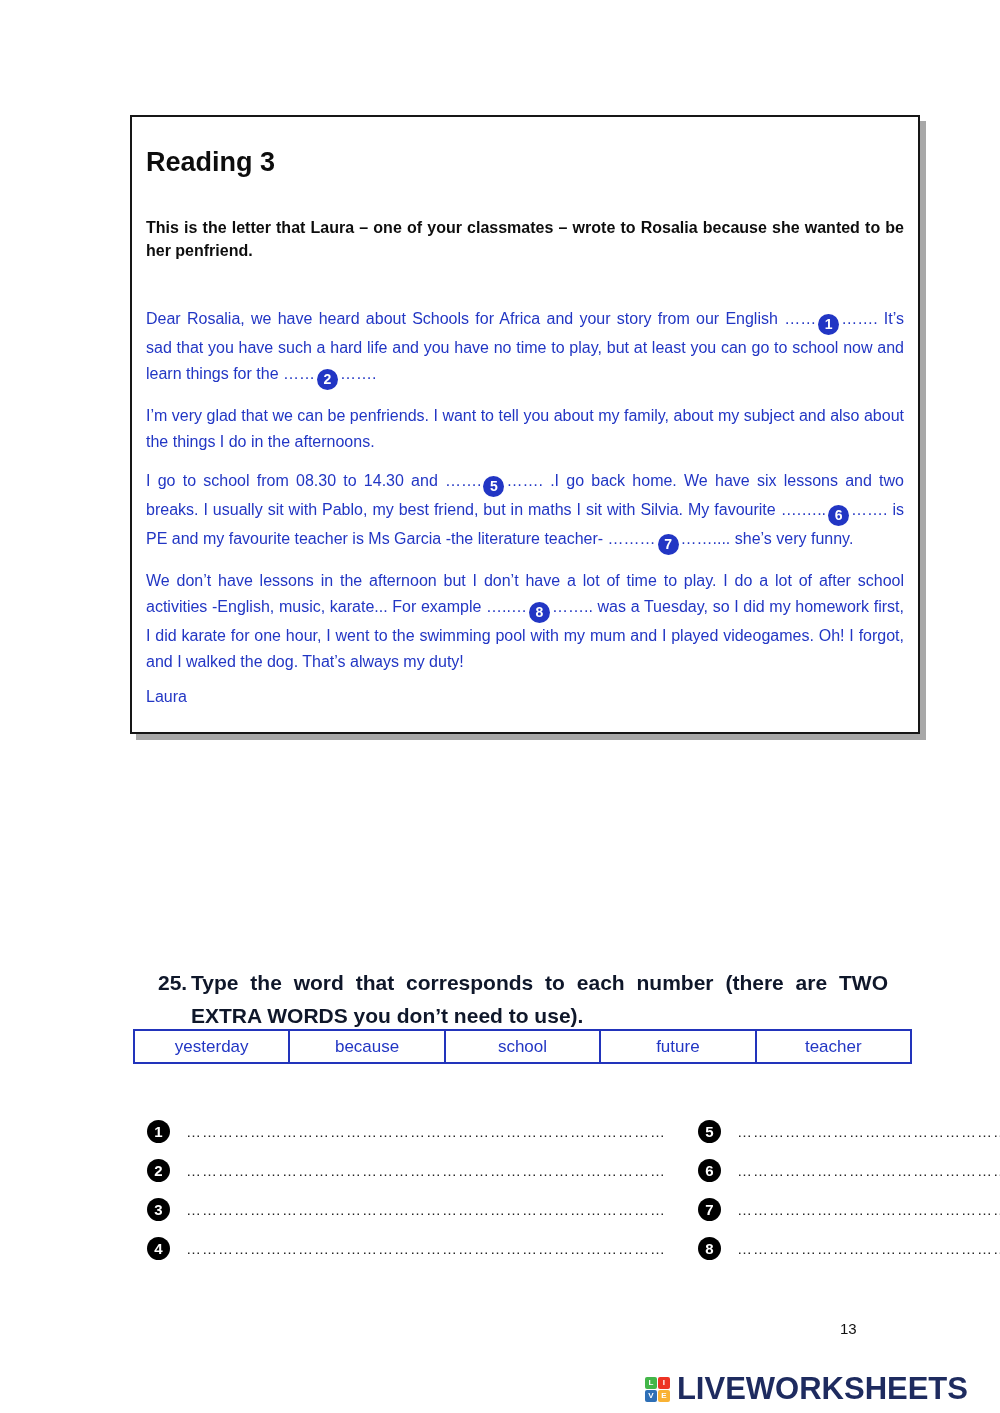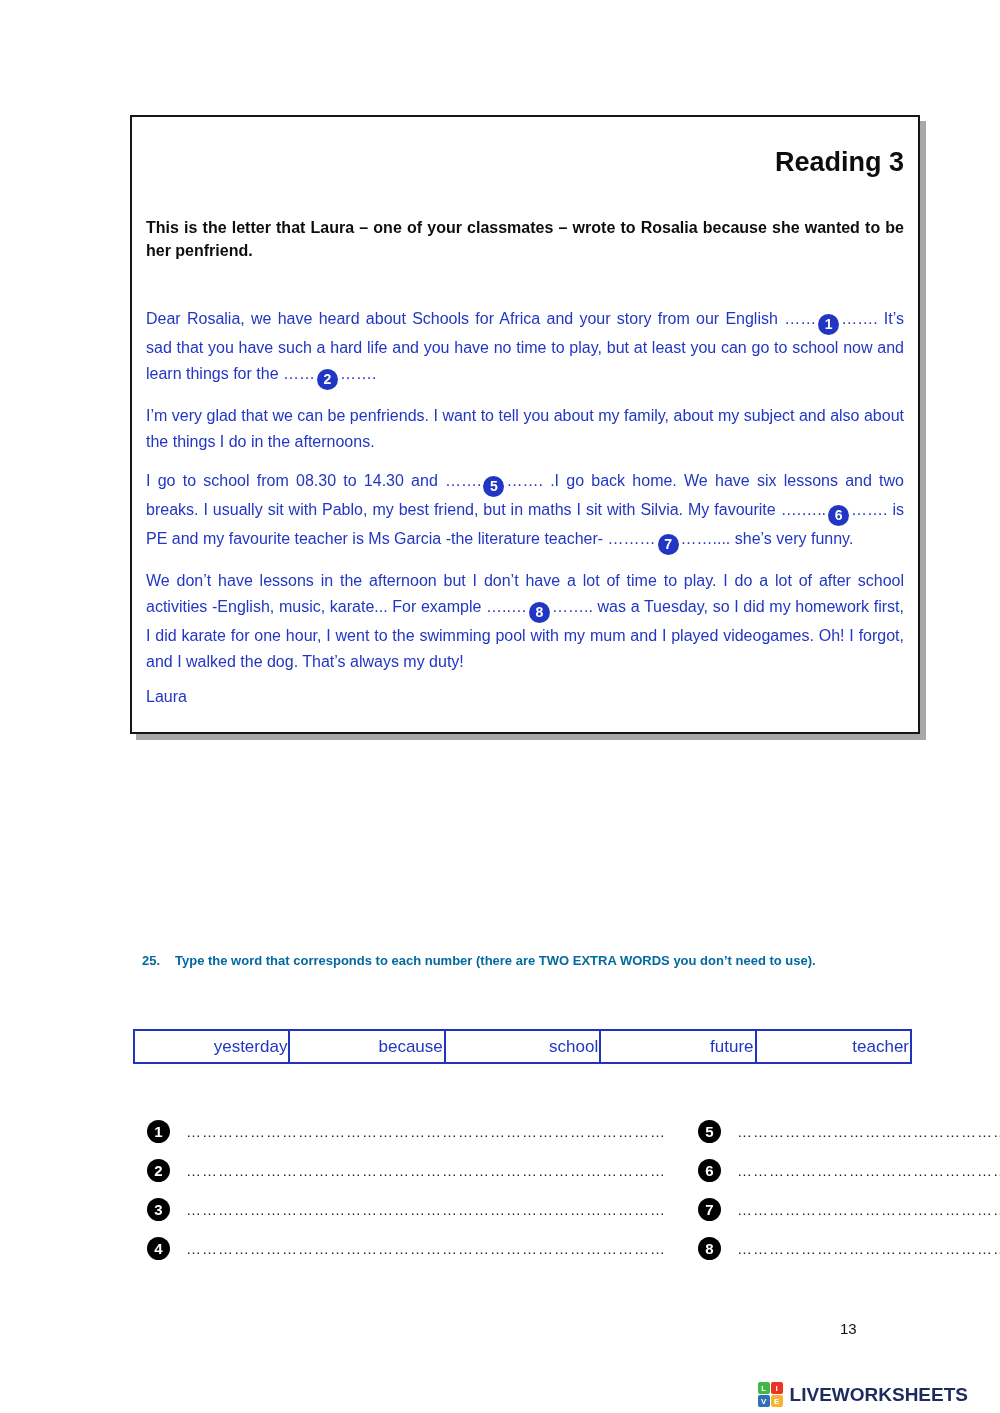--- a/index.html
+++ b/index.html
@@ -5,47 +5,47 @@
   html,body{margin:0;padding:0;background:#ffffff;}
   body{font-family:"Liberation Sans", sans-serif; color:#111;}
   .page{position:relative;width:1000px;height:1413px;background:#fff;overflow:hidden;}
 
   
   .reading-box{
     position:absolute;left:130px;top:115px;width:790px;box-sizing:border-box;
     background:#fff;border:2px solid #161616;box-shadow:6px 6px 0 0 #a8a8a8;
     padding:26px 14px 26px 14px;
   }
-  .reading-title{margin:4px 0 0 0;text-align:right;font-size:27px;font-weight:bold;color:#0d0d0d;}
+  .reading-title{margin:4px 0 0 0;text-align:left;font-size:27px;font-weight:bold;color:#0d0d0d;}
   .reading-intro{margin:38px 0 0 0;font-size:16px;font-weight:bold;line-height:1.45;text-align:justify;color:#0d0d0d;}
   .letter{margin-top:44px;color:var(--letter-blue,#2236c4);}
   .letter p{margin:0 0 13px 0;font-size:16px;line-height:1.62;text-align:justify;}
   .signature{margin:4px 0 0 0;text-align:left;font-size:16px;color:var(--letter-blue,#2236c4);}
 
   .badge{
     display:inline-block;width:21px;height:21px;border-radius:50%;
     color:#fff;font-weight:bold;font-size:14px;line-height:21px;text-align:center;
     vertical-align:-5px;margin:0 2px;
   }
   .badge.blue{background:var(--letter-blue,#2236c4);}
   .badge.black{background:#000;width:23px;height:23px;line-height:23px;font-size:15px;vertical-align:middle;}
 
   
   .exercise{position:absolute;left:142px;top:951px;width:762px;}
-  .exinstr{position:relative;margin:0;padding-left:33px;font-size:13px;font-weight:bold;line-height:1.55;text-align:justify;color:#0369a1;}
+  .exinstr{position:relative;margin:16px;padding-left:33px;font-size:21px;font-weight:bold;line-height:1.55;text-align:justify;color:#0f172a;}
   .exnum{position:absolute;left:0;top:0;font-weight:bold;}
 
   
   .wordbank{
     position:absolute;left:133px;top:1029px;width:779px;
     border-collapse:collapse;table-layout:fixed;
   }
   .wordbank td{
     border:2px solid var(--table-blue,#2234bb);
-    height:29px;text-align:right;vertical-align:middle;
+    height:29px;text-align:center;vertical-align:middle;
     font-size:17px;color:var(--letter-blue,#2236c4);
   }
 
   
   .answers{
     position:absolute;left:145px;top:1120px;width:752px;
     display:grid;grid-template-columns:1fr 1fr;column-gap:30px;row-gap:16px;
   }
   .answer-row{display:flex;align-items:center;}
   .answer-row .badge{flex:0 0 auto;margin-right:16px;}
@@ -56,21 +56,21 @@
 
   .pagenum{position:absolute;left:840px;top:1320px;font-size:15px;color:#111;}
 
   
   .footer{position:absolute;right:32px;bottom:6px;display:flex;align-items:center;gap:7px;}
   .logo{display:grid;grid-template-columns:12px 12px;grid-template-rows:12px 12px;gap:1px;}
   .logo .tile{
     width:12px;height:12px;display:flex;align-items:center;justify-content:center;
     color:#fff;font-size:8px;font-weight:bold;border-radius:2px;
   }
-  .brand{font-size:19px;font-weight:bold;color:var(--brand-navy,#1e2b5f);letter-spacing:0px;}
+  .brand{font-size:31px;font-weight:bold;color:var(--brand-navy,#1e2b5f);letter-spacing:0px;}
 </style>
 </head>
 <body>
 
 <div class="page">
 
   <section class="reading-box">
     <h1 class="reading-title">Reading 3</h1>
     <p class="reading-intro">This is the letter that Laura – one of your classmates – wrote to Rosalia because she wanted to be her penfriend.</p>
     <div class="letter">

